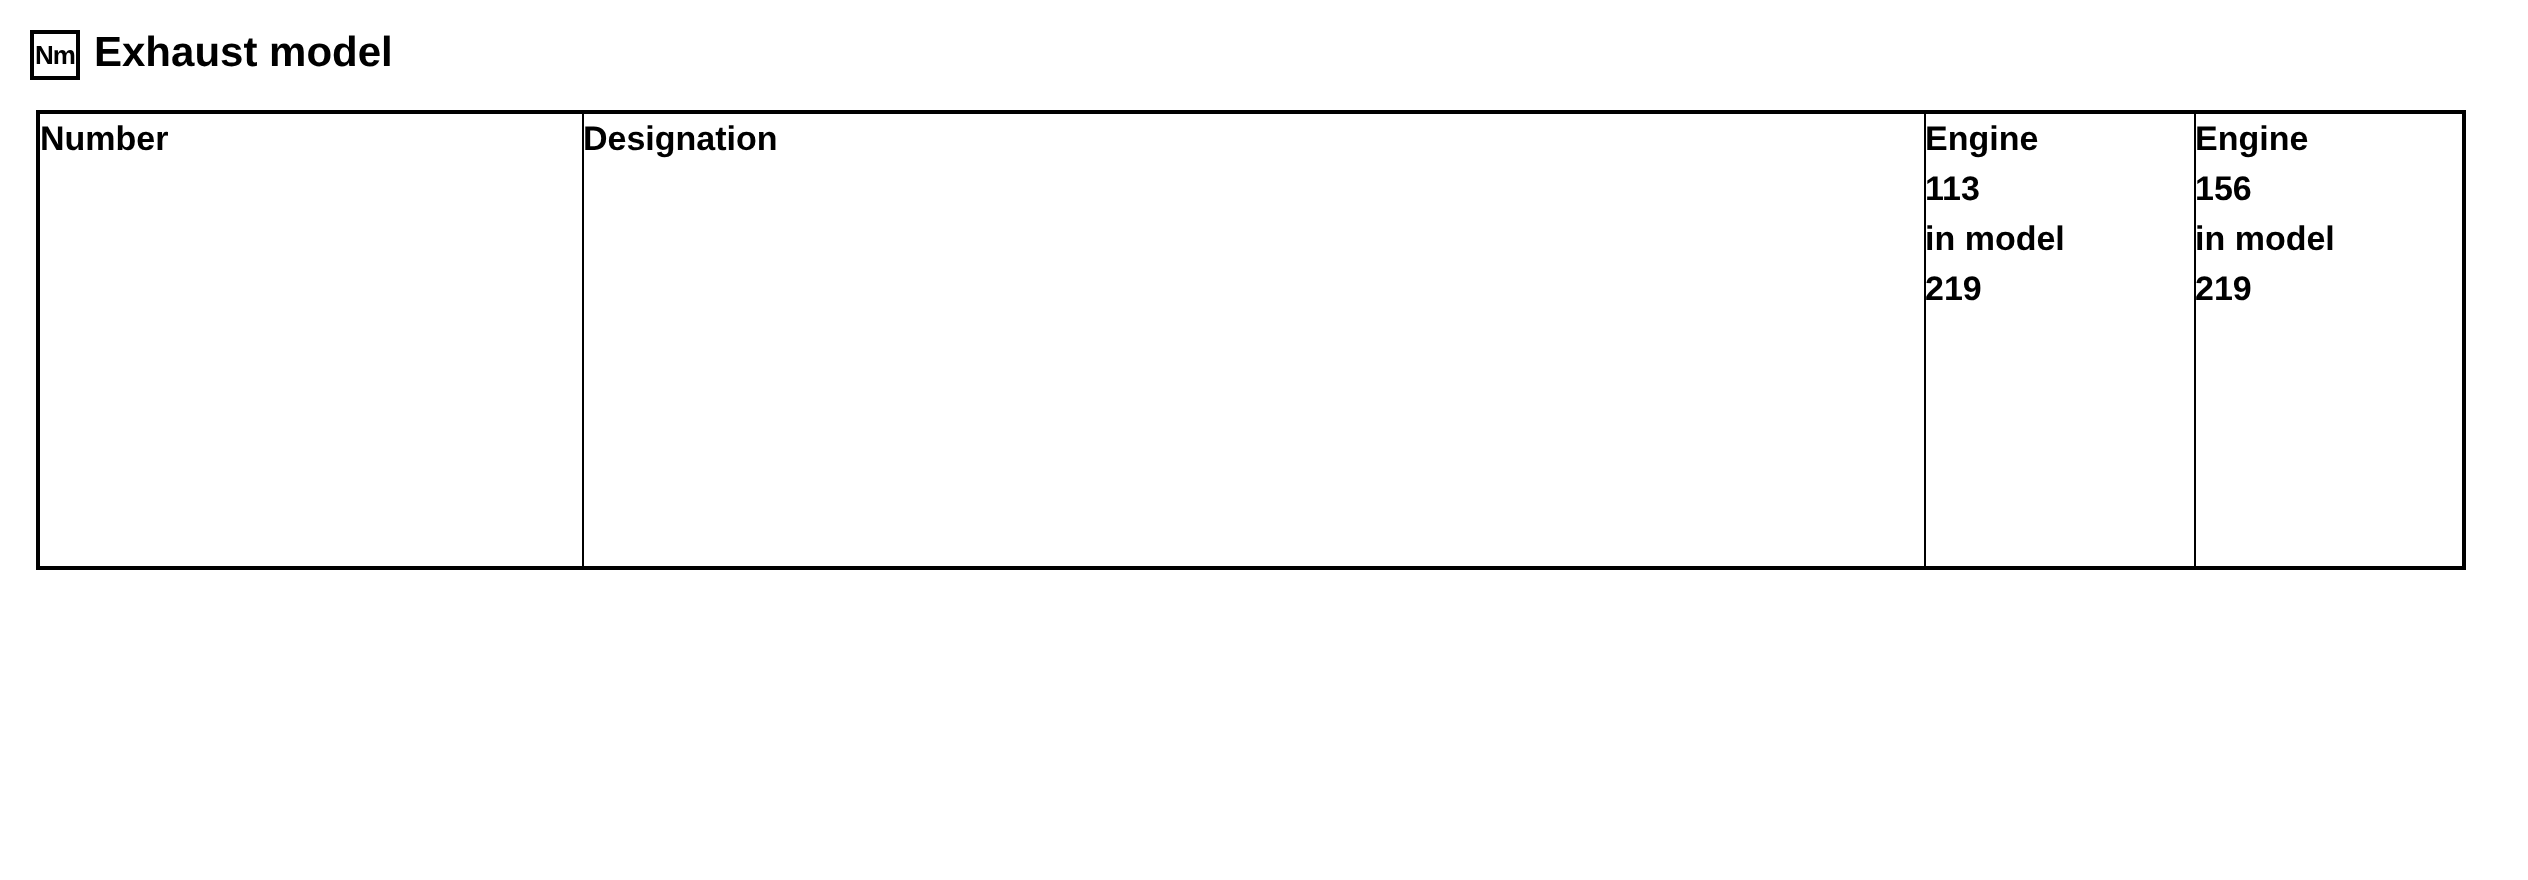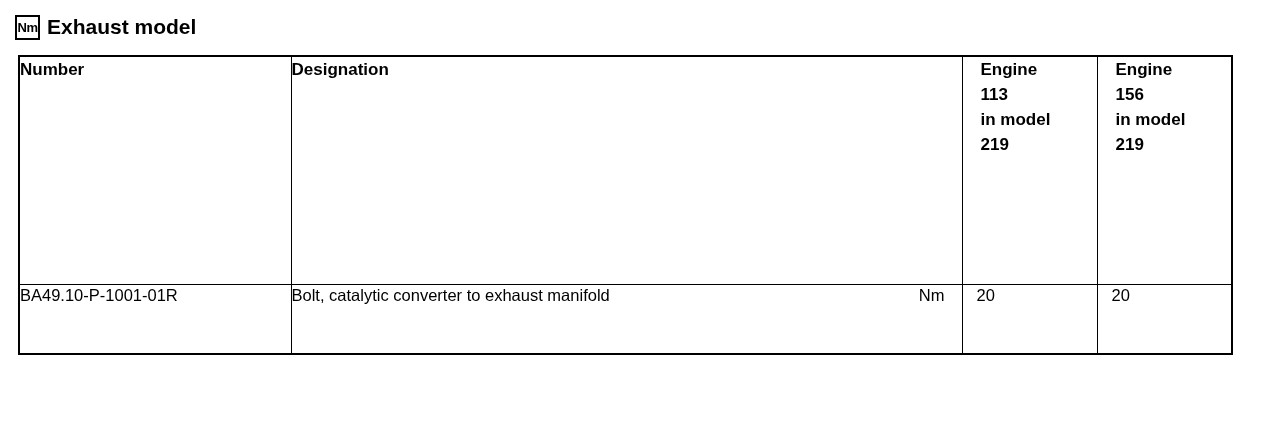--- a/index.html
+++ b/index.html
@@ -87,21 +87,21 @@
   .hdr-cell {
     height: 228px;
     font-weight: bold;
     font-size: 17px;
     line-height: 25px;
     padding: 13px 0 0 12px;
     box-sizing: border-box;
     white-space: pre-line;
   }
   .hdr-cell.engine {
-    padding-left: 18px;
+    padding-left: 0;
   }
 
   
   .data-cell {
     height: 70px;
     font-size: 16.5px;
     line-height: 20px;
     padding: 15px 0 0 12px;
     box-sizing: border-box;
     font-weight: normal;
@@ -148,27 +148,16 @@
 113
 in model
 219</td>
         <td class="hdr-cell engine">Engine
 156
 in model
 219</td>
       </tr>
     </thead>
     <tbody>
-      <tr>
-        <td class="data-cell">BA49.10-P-1001-01R</td>
-        <td class="data-cell">
-          <div class="desig-inner">
-            <span class="desig-text">Bolt, catalytic converter to exhaust manifold</span>
-            <span class="desig-unit">Nm</span>
-          </div>
-        </td>
-        <td class="data-cell engine">20</td>
-        <td class="data-cell engine">20</td>
-      </tr>
     </tbody>
   </table>
 
 </div>
 
 </body></html>

